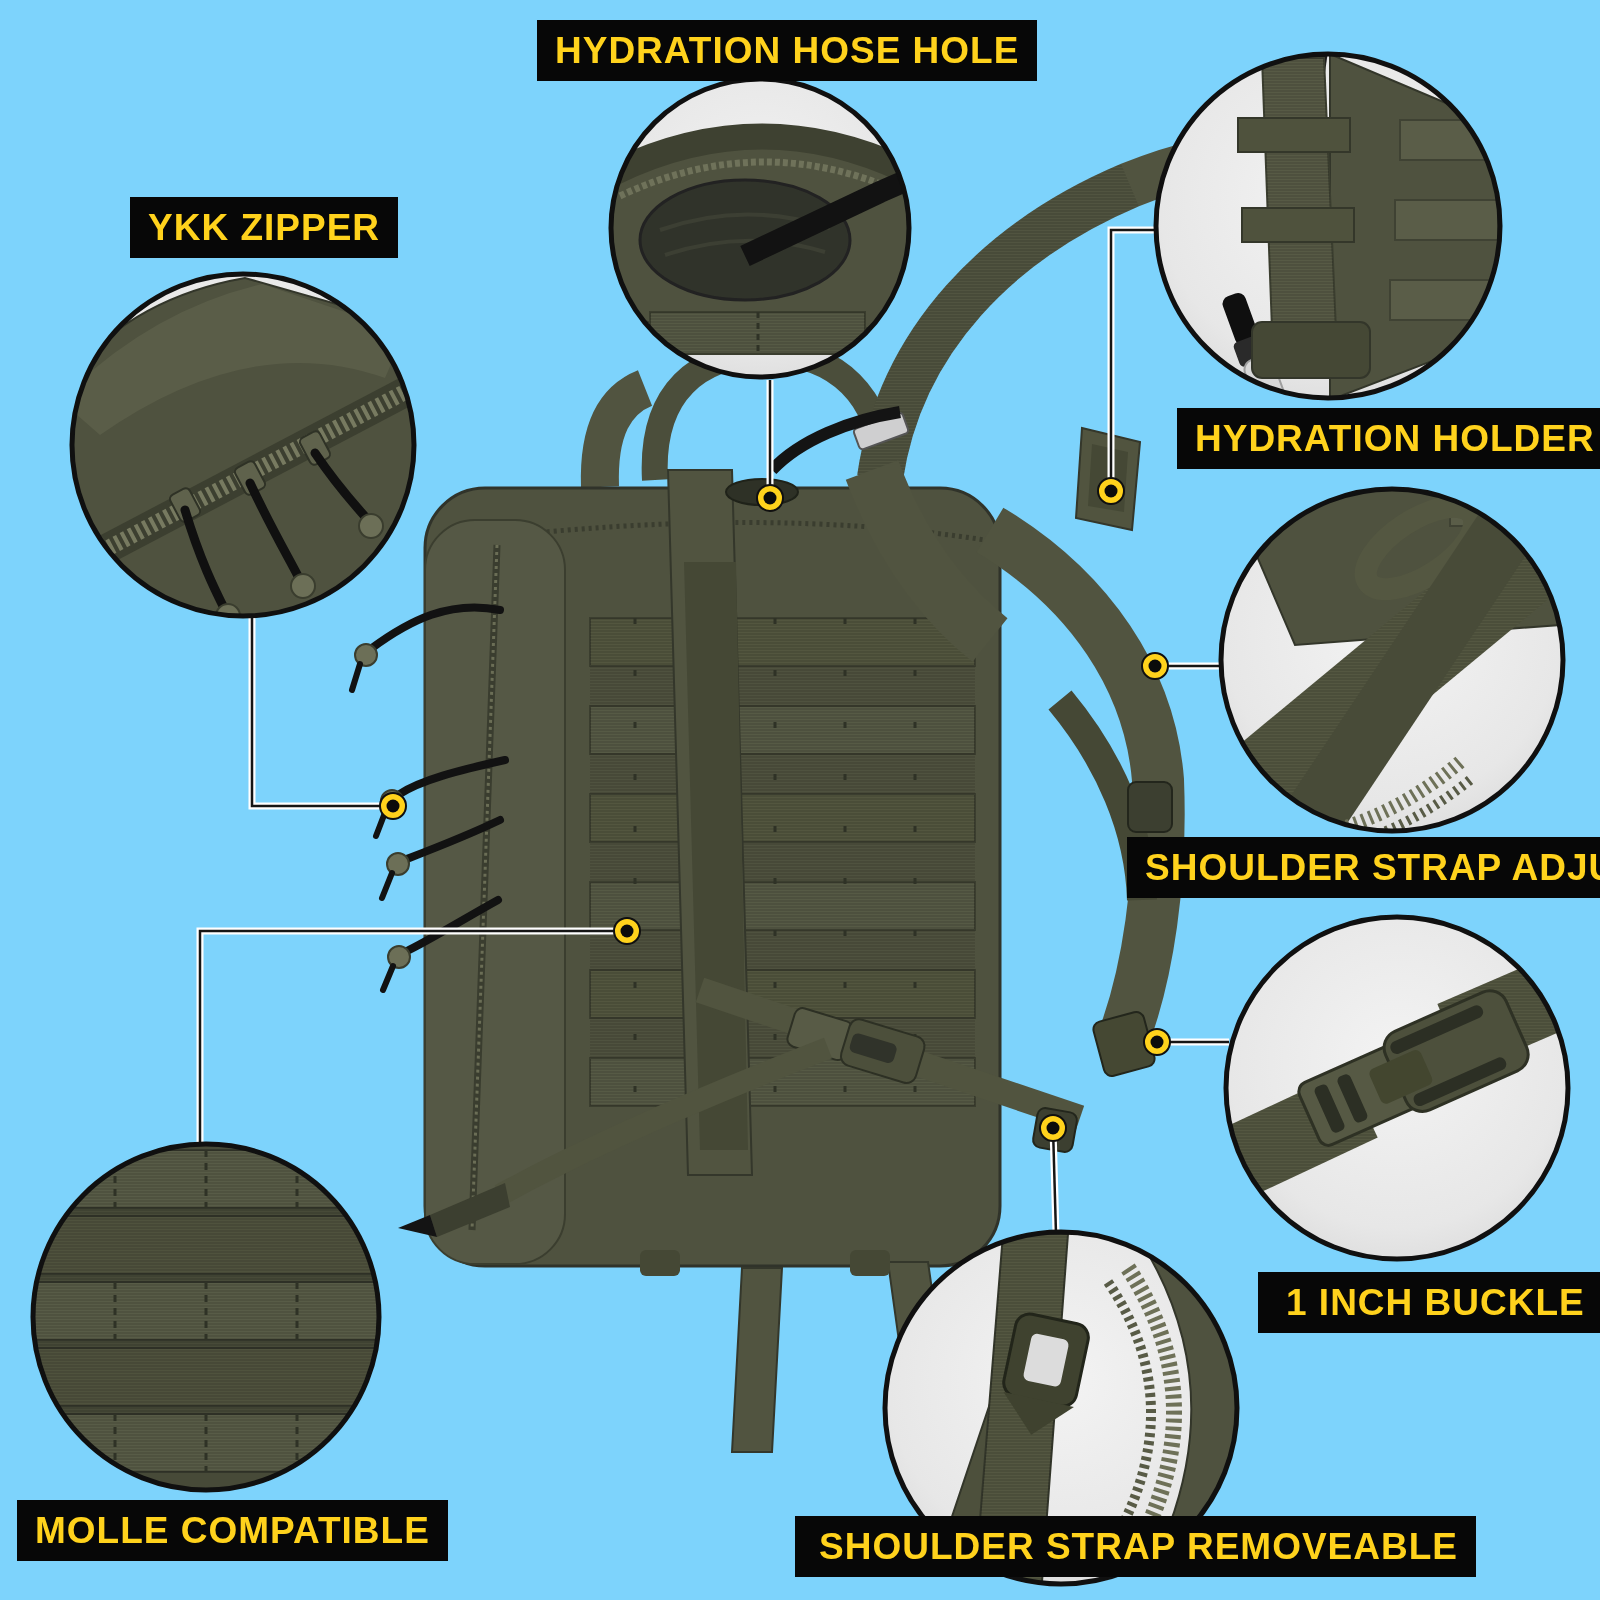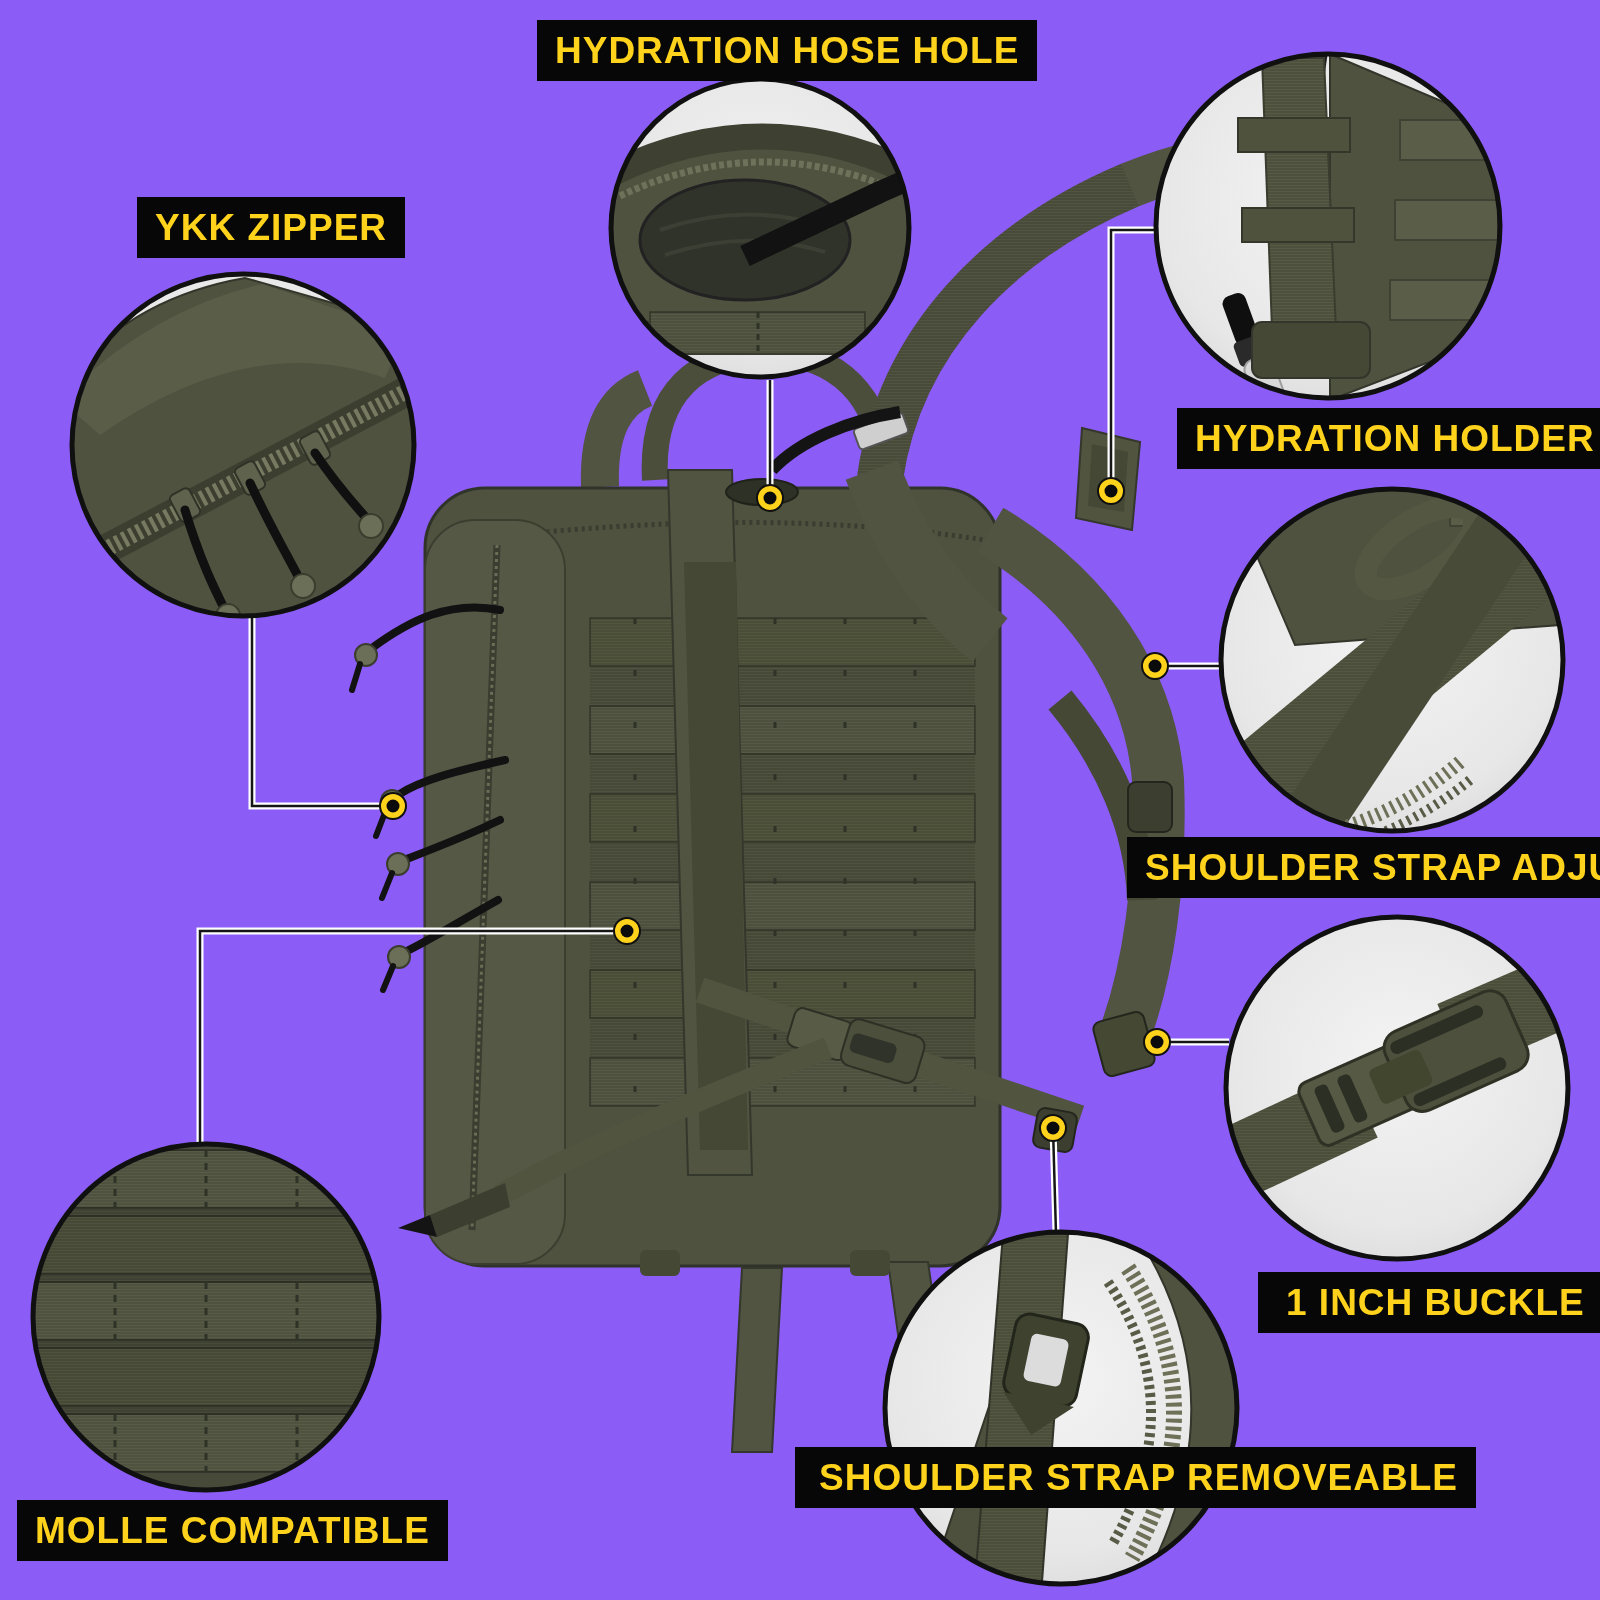--- a/index.html
+++ b/index.html
@@ -1,27 +1,27 @@
 <!DOCTYPE html>
 <html><head>
 <meta charset="utf-8">
 <style>
   html,body{margin:0;padding:0;background:#ffffff;}
-  .stage{position:relative;width:1600px;height:1600px;background:#8b5cf6;overflow:hidden;
+  .stage{position:relative;width:1600px;height:1600px;background:#7dd3fc;overflow:hidden;
          font-family:"Liberation Sans",sans-serif;}
   .stage svg{position:absolute;left:0;top:0;}
   .callout-label{position:absolute;background:#070707;color:#ffd21c;font-weight:bold;
          font-size:37px;line-height:1;padding:12px 18px;letter-spacing:1px;white-space:nowrap;}
   .lbl-hose{left:537px;top:20px;}
-  .lbl-ykk{left:137px;top:197px;}
+  .lbl-ykk{left:130px;top:197px;}
   .lbl-holder{left:1177px;top:408px;}
   .lbl-adjust{left:1127px;top:837px;}
   .lbl-buckle{left:1258px;top:1272px;padding-left:28px;}
   .lbl-molle{left:17px;top:1500px;}
-  .lbl-remove{left:795px;top:1447px;padding-left:24px;}
+  .lbl-remove{left:795px;top:1516px;padding-left:24px;}
 </style>
 </head>
 <body>
 
 <div class="stage">
 
 <svg width="1600" height="1600" viewBox="0 0 1600 1600">
   <defs>
     <radialGradient id="cg" cx="50%" cy="42%" r="68%">
       <stop offset="0%" stop-color="#f3f3f3"></stop>

